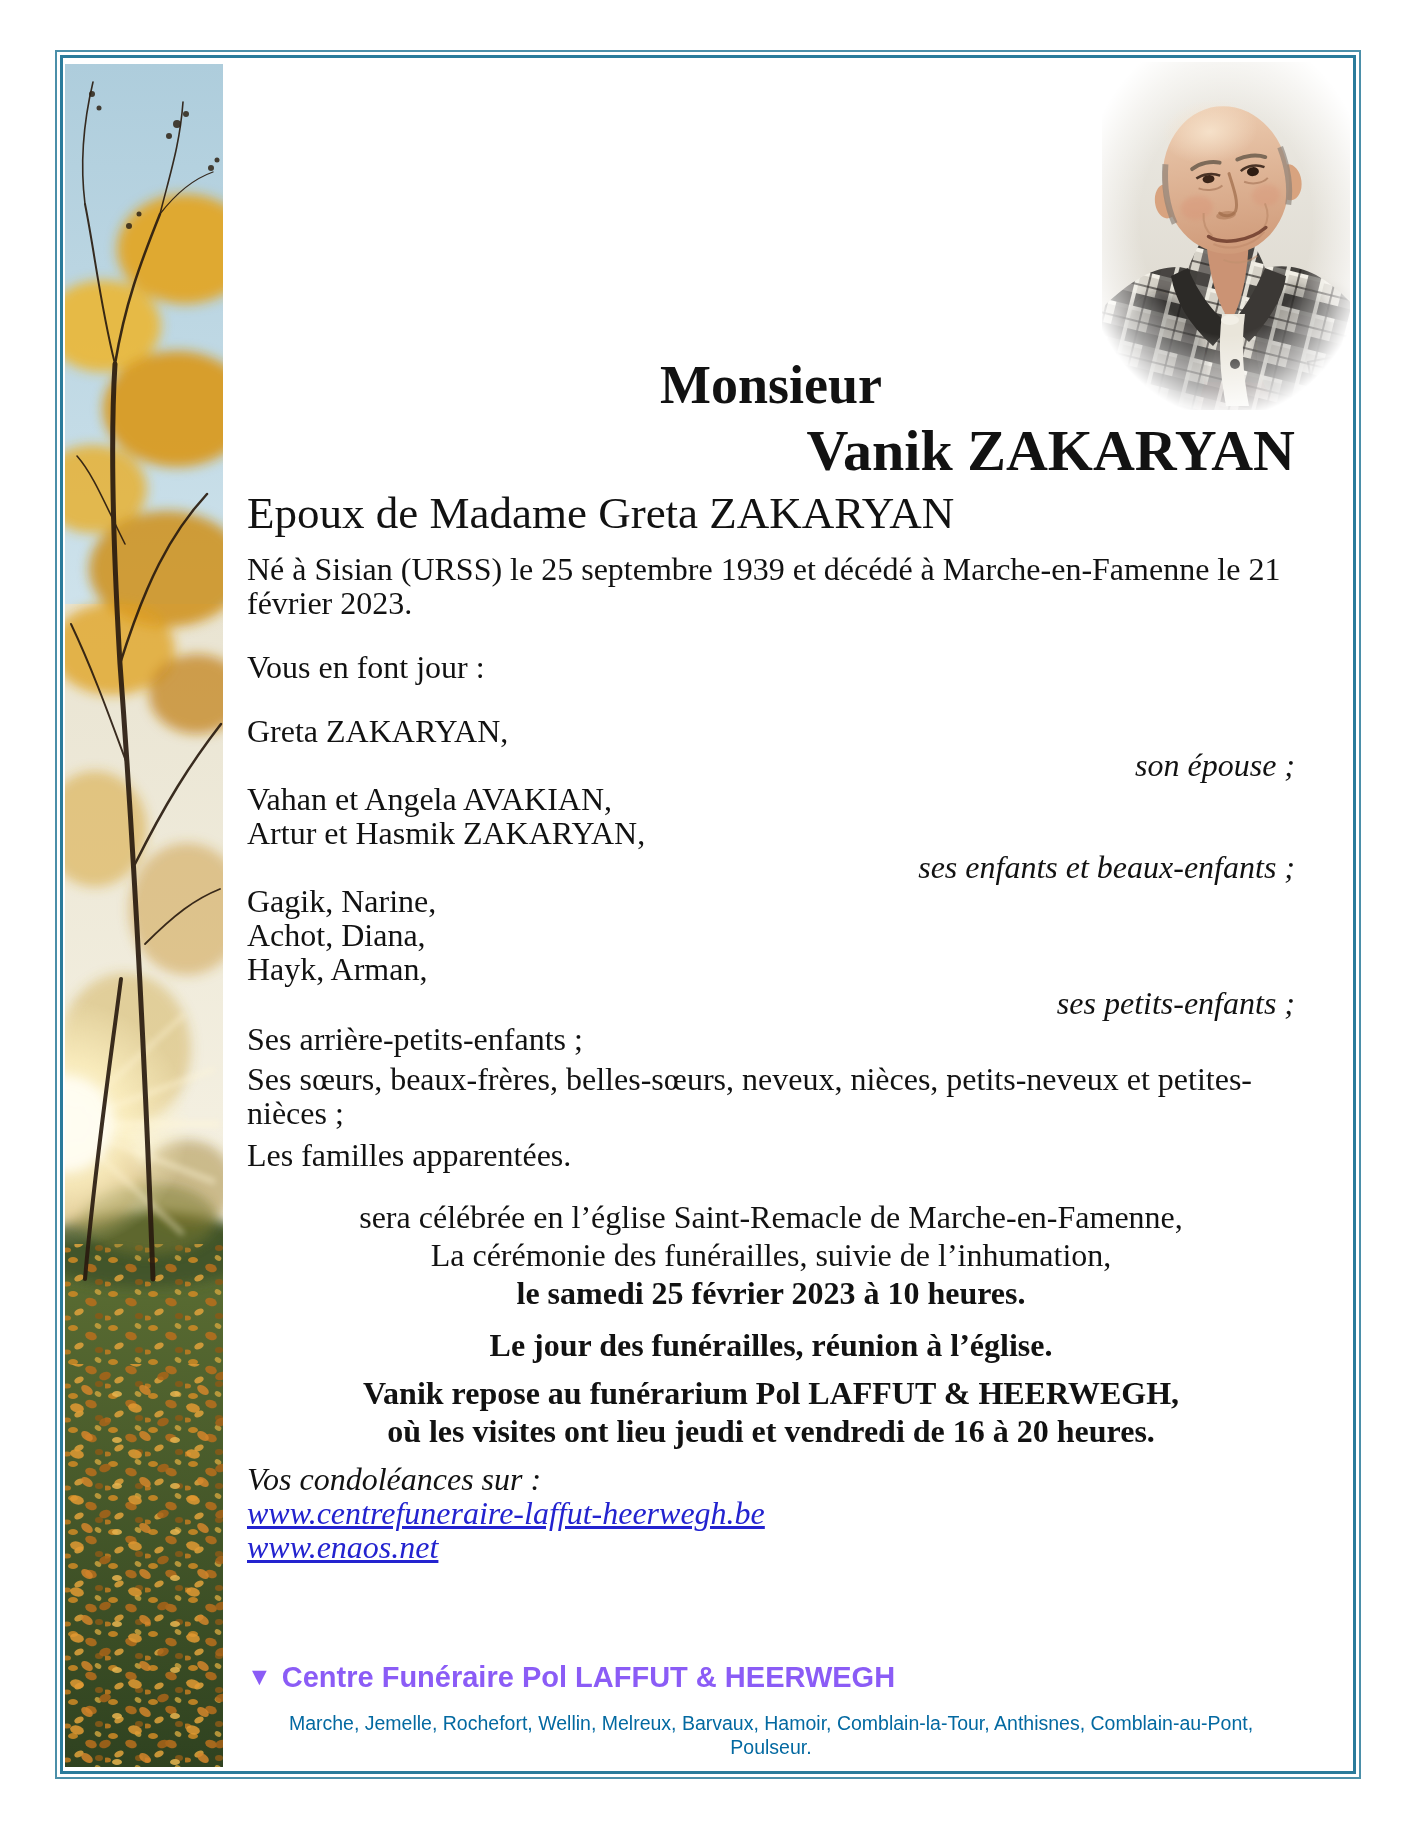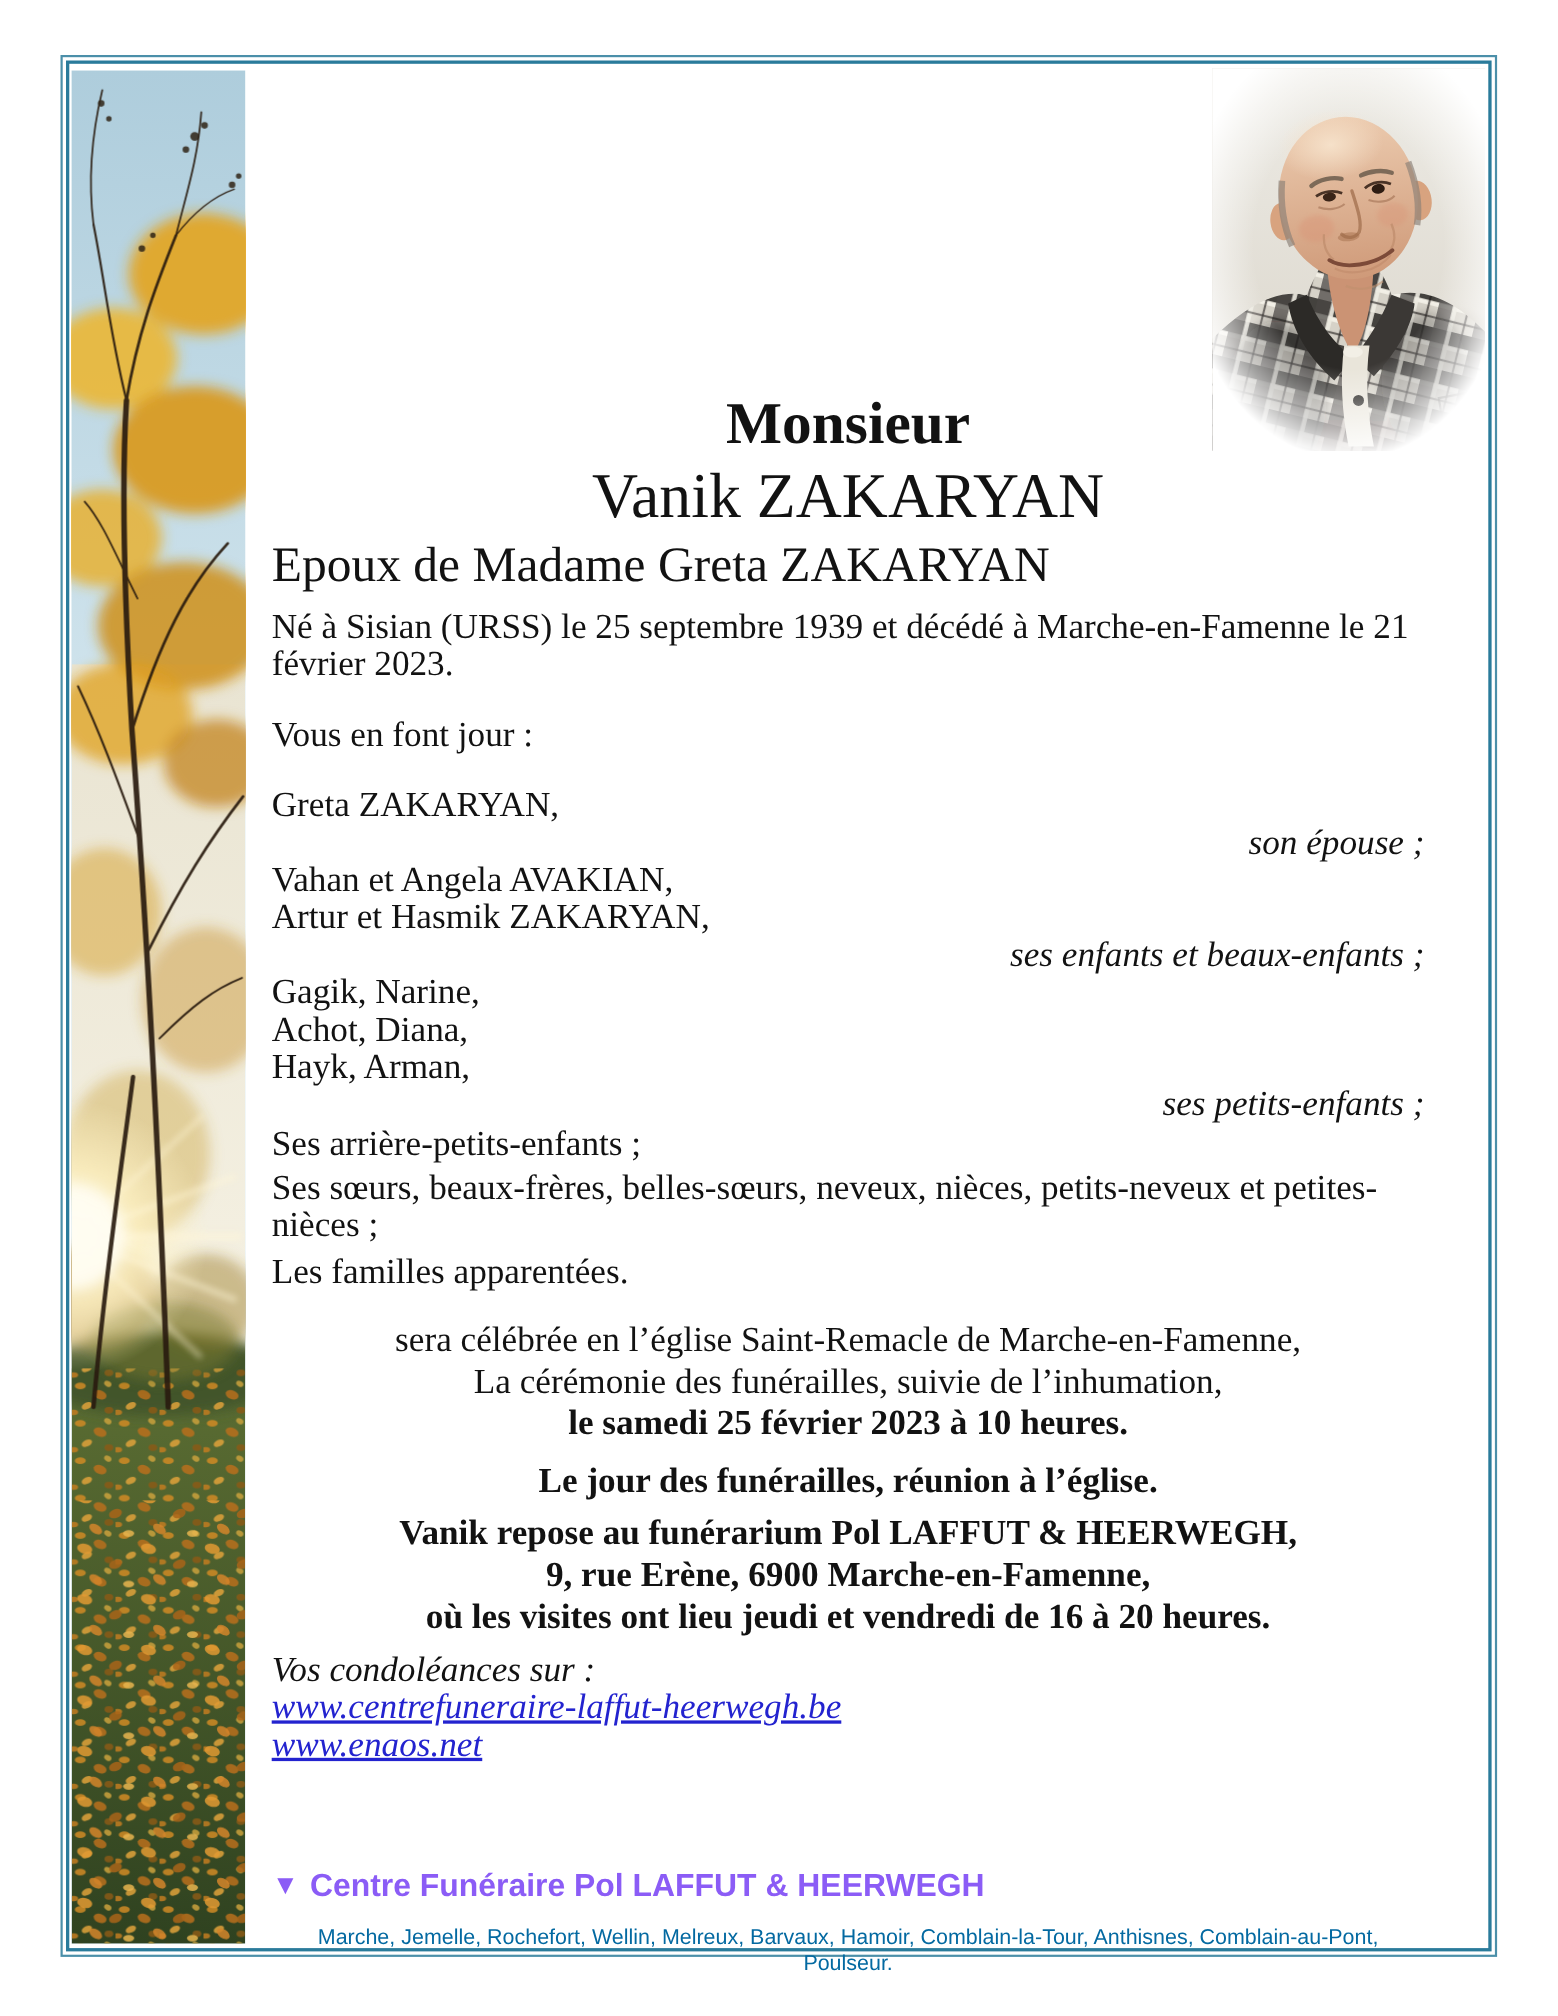--- a/index.html
+++ b/index.html
@@ -32,21 +32,21 @@
     position:absolute; inset:0;
     background:radial-gradient(ellipse 62% 58% at 50% 46%,
       rgba(255,255,255,0) 56%, rgba(255,255,255,.55) 80%, #ffffff 97%);
   }
   
   .content {
     position:absolute; left:247px; top:0; width:1048px;
     font-size:32px; line-height:34px;
   }
   .t1 { margin:356px 0 0 0; font-size:54px; line-height:58px; font-weight:bold; text-align:center; }
-  .t2 { margin:6px 0 0 0;  font-size:58px; line-height:62px; font-weight:normal; text-align:center; }
+  .t2 { margin:6px 0 0 0;  font-size:58px; line-height:62px; font-weight:bold; text-align:right; }
   .t3 { margin:6px 0 0 0;  font-size:45px; line-height:50px; text-align:left; }
   .born  { margin-top:14px; }
   .intro { margin-top:30px; }
   .family { margin-top:30px; }
   .family div { line-height:34px; }
   .role { text-align:right; font-style:italic; }
   .greatgc { margin-top:2px; }
   .extended { margin-top:6px; }
   .related { margin-top:8px; }
   .ceremony { margin-top:26px; text-align:center; line-height:38px; }
@@ -298,21 +298,20 @@
     <div class="ceremony">
       <div>sera célébrée en l’église Saint-Remacle de Marche-en-Famenne,</div>
       <div>La cérémonie des funérailles, suivie de l’inhumation,</div>
       <div class="bold">le samedi 25 février 2023 à 10 heures.</div>
     </div>
 
     <div class="meeting">Le jour des funérailles, réunion à l’église.</div>
 
     <div class="repose">
       <div>Vanik repose au funérarium Pol LAFFUT &amp; HEERWEGH,</div>
-      <div>9, rue Erène, 6900 Marche-en-Famenne,</div>
       <div>où les visites ont lieu jeudi et vendredi de 16 à 20 heures.</div>
     </div>
 
     <div class="condolences">
       <div>Vos condoléances sur :</div>
       <div><a href="#">www.centrefuneraire-laffut-heerwegh.be</a></div>
       <div><a href="#">www.enaos.net</a></div>
     </div>
 
     <div class="f-head">

